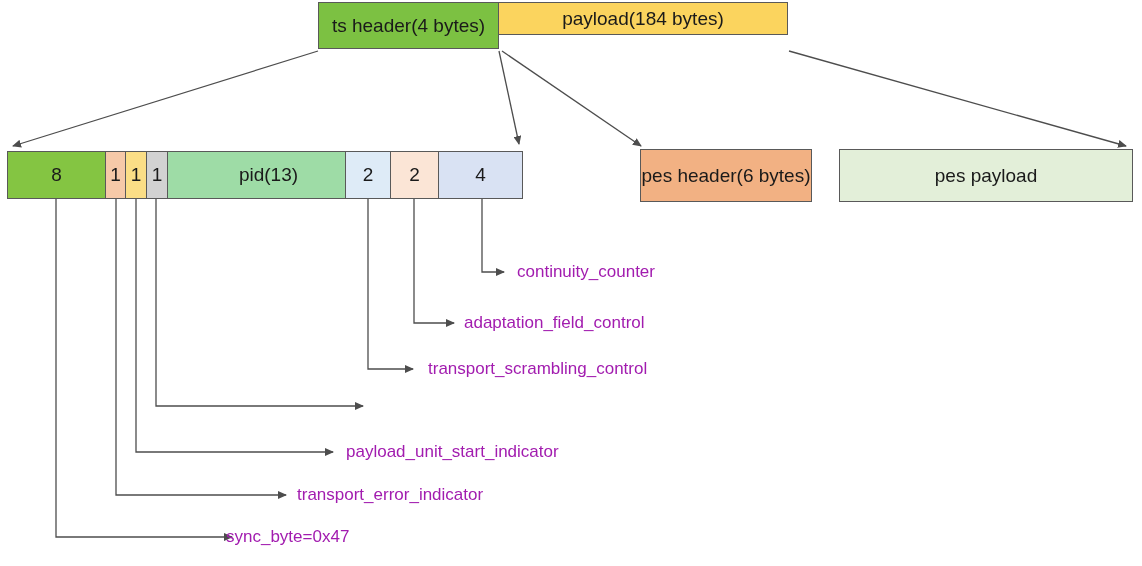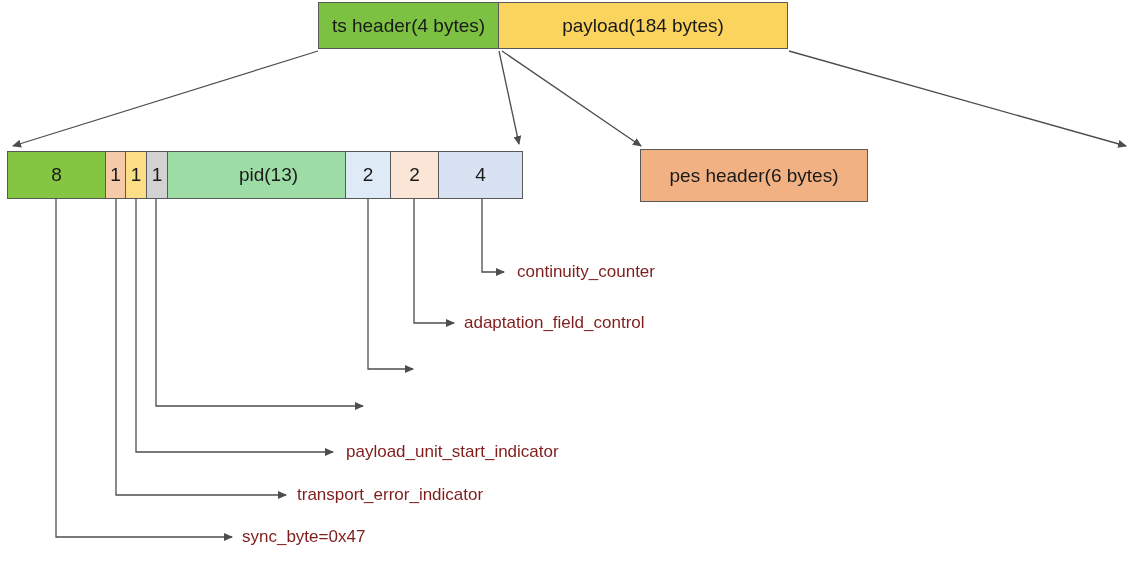--- a/index.html
+++ b/index.html
@@ -33,21 +33,21 @@
     color: #1a1a1a;
     font-size: 19px;
     white-space: nowrap;
     overflow: hidden;
   }
   .annotation {
     position: absolute;
     height: 22px;
     line-height: 22px;
     font-size: 17px;
-    color: #7f1d1d;
+    color: #a21caf;
     white-space: nowrap;
   }
 </style>
 </head>
 <body>
 
 <div class="canvas">
 
   <svg class="connectors" viewBox="0 0 1142 566" xmlns="http://www.w3.org/2000/svg">
     <defs>
@@ -66,32 +66,34 @@
       <path d="M414,199 V323 H454" marker-end="url(#arrow)"></path>
       <path d="M368,199 V369 H413" marker-end="url(#arrow)"></path>
       <path d="M156,199 V406 H363" marker-end="url(#arrow)"></path>
       <path d="M136,199 V452 H333" marker-end="url(#arrow)"></path>
       <path d="M116,199 V495 H286" marker-end="url(#arrow)"></path>
       <path d="M56,199  V537 H232" marker-end="url(#arrow)"></path>
     </g>
   </svg>
 
   <div class="box" style="left: 318px; top: 2px; width: 181px; height: 47px; background-color: rgb(124, 193, 66);">ts header(4 bytes)</div>
-  <div class="box" style="left: 498px; top: 2px; width: 290px; height: 47px; background-color: rgb(251, 212, 94);">payload(184 bytes)</div>
+  <div class="box" style="left: 498px; top: 2px; width: 290px; height: 33px; background-color: rgb(251, 212, 94);">payload(184 bytes)</div>
 
   <div class="box" style="left: 7px; top: 151px; width: 99px; height: 48px; background-color: rgb(132, 197, 66);">8</div>
   <div class="box" style="left: 105px; top: 151px; width: 21px; height: 48px; background-color: rgb(246, 201, 168);">1</div>
   <div class="box" style="left: 125px; top: 151px; width: 22px; height: 48px; background-color: rgb(251, 222, 134);">1</div>
   <div class="box" style="left: 146px; top: 151px; width: 22px; height: 48px; background-color: rgb(210, 210, 210);">1</div>
   <div class="box" style="left: 167px; top: 151px; width: 179px; height: 48px; background-color: rgb(158, 220, 166); padding-left: 24px;">pid(13)</div>
   <div class="box" style="left: 345px; top: 151px; width: 46px; height: 48px; background-color: rgb(222, 235, 247);">2</div>
   <div class="box" style="left: 390px; top: 151px; width: 49px; height: 48px; background-color: rgb(251, 229, 214);">2</div>
   <div class="box" style="left: 438px; top: 151px; width: 85px; height: 48px; background-color: rgb(217, 226, 243);">4</div>
 
-  <div class="box" style="left: 640px; top: 149px; width: 228px; height: 53px; background-color: rgb(242, 177, 131);">pes header(6 bytes)</div>
+  <div class="box" style="left: 640px; top: 149px; width: 172px; height: 53px; background-color: rgb(242, 177, 131);">pes header(6 bytes)</div>
+  <div class="box" style="left: 839px; top: 149px; width: 294px; height: 53px; background-color: rgb(227, 239, 217);">pes payload</div>
 
   <div class="annotation" style="left:517px; top:261px;">continuity_counter</div>
   <div class="annotation" style="left:464px; top:312px;">adaptation_field_control</div>
+  <div class="annotation" style="left:428px; top:358px;">transport_scrambling_control</div>
   <div class="annotation" style="left:297px; top:484px;">transport_error_indicator</div>
   <div class="annotation" style="left:346px; top:441px;">payload_unit_start_indicator</div>
-  <div class="annotation" style="left:242px; top:526px;text-align:right;">sync_byte=0x47</div>
+  <div class="annotation" style="left:226px; top:526px;text-align:right;">sync_byte=0x47</div>
 
 </div>
 
 </body></html>

